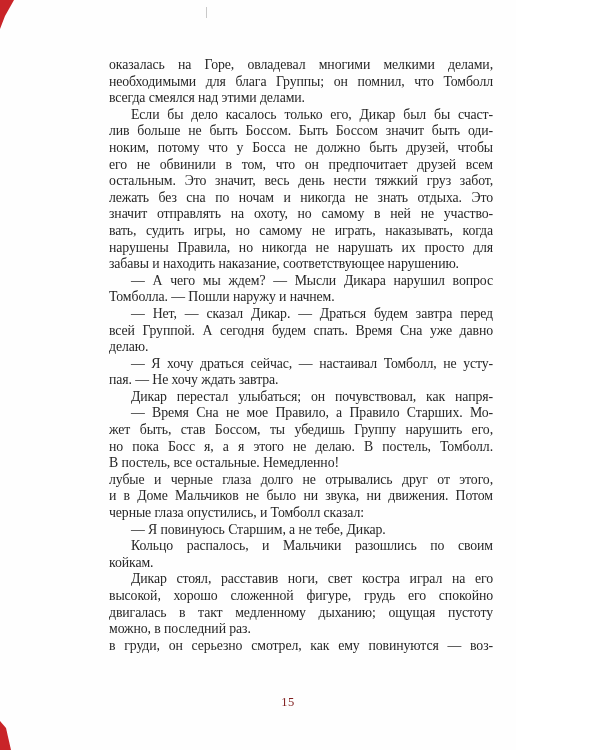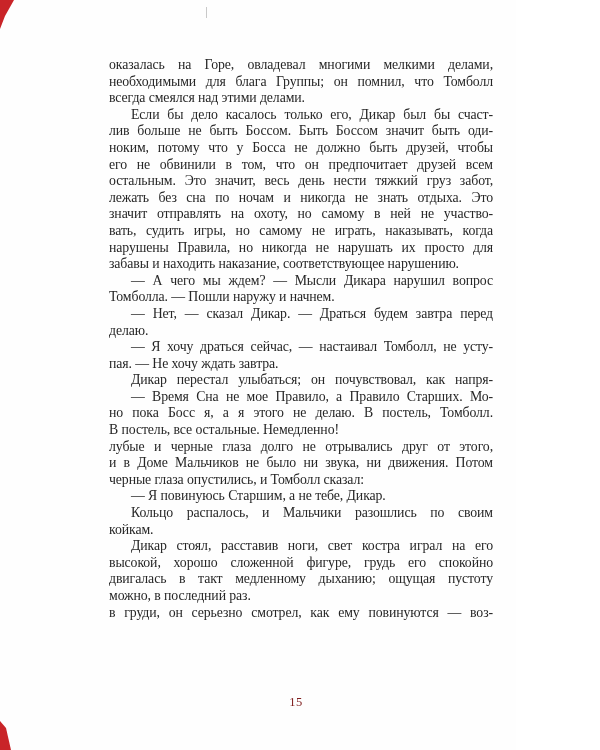--- a/index.html
+++ b/index.html
@@ -32,21 +32,21 @@
     text-align-last: justify;
   }
   .line.last {
     text-align-last: left;
   }
   .line.indent {
     text-indent: 22px;
   }
   .page-number {
     position: absolute;
-    left: 104px;
+    left: 96px;
     top: 695px;
     width: 384px;
     text-align: center;
     font-size: 12.5px;
     color: #7f1d1d;
     letter-spacing: 0.5px;
   }
   .scan-artifact {
     position: absolute;
     left: 206px;
@@ -77,25 +77,27 @@
       <div class="line">его не обвинили в том, что он предпочитает друзей всем</div>
       <div class="line">остальным. Это значит, весь день нести тяжкий груз забот,</div>
       <div class="line">лежать без сна по ночам и никогда не знать отдыха. Это</div>
       <div class="line">значит отправлять на охоту, но самому в ней не участво-</div>
       <div class="line">вать, судить игры, но самому не играть, наказывать, когда</div>
       <div class="line">нарушены Правила, но никогда не нарушать их просто для</div>
       <div class="line last">забавы и находить наказание, соответствующее нарушению.</div>
       <div class="line indent">— А чего мы ждем? — Мысли Дикара нарушил вопрос</div>
       <div class="line last">Томболла. — Пошли наружу и начнем.</div>
       <div class="line indent">— Нет, — сказал Дикар. — Драться будем завтра перед</div>
+      <div class="line">всей Группой. А сегодня будем спать. Время Сна уже давно</div>
       <div class="line last">делаю.</div>
       <div class="line indent">— Я хочу драться сейчас, — настаивал Томболл, не усту-</div>
       <div class="line last">пая. — Не хочу ждать завтра.</div>
       <div class="line indent">Дикар перестал улыбаться; он почувствовал, как напря-</div>
       <div class="line indent">— Время Сна не мое Правило, а Правило Старших. Мо-</div>
+      <div class="line">жет быть, став Боссом, ты убедишь Группу нарушить его,</div>
       <div class="line">но пока Босс я, а я этого не делаю. В постель, Томболл.</div>
       <div class="line last">В постель, все остальные. Немедленно!</div>
       <div class="line">лубые и черные глаза долго не отрывались друг от этого,</div>
       <div class="line">и в Доме Мальчиков не было ни звука, ни движения. Потом</div>
       <div class="line last">черные глаза опустились, и Томболл сказал:</div>
       <div class="line last indent">— Я повинуюсь Старшим, а не тебе, Дикар.</div>
       <div class="line indent">Кольцо распалось, и Мальчики разошлись по своим</div>
       <div class="line last">койкам.</div>
       <div class="line indent">Дикар стоял, расставив ноги, свет костра играл на его</div>
       <div class="line">высокой, хорошо сложенной фигуре, грудь его спокойно</div>

